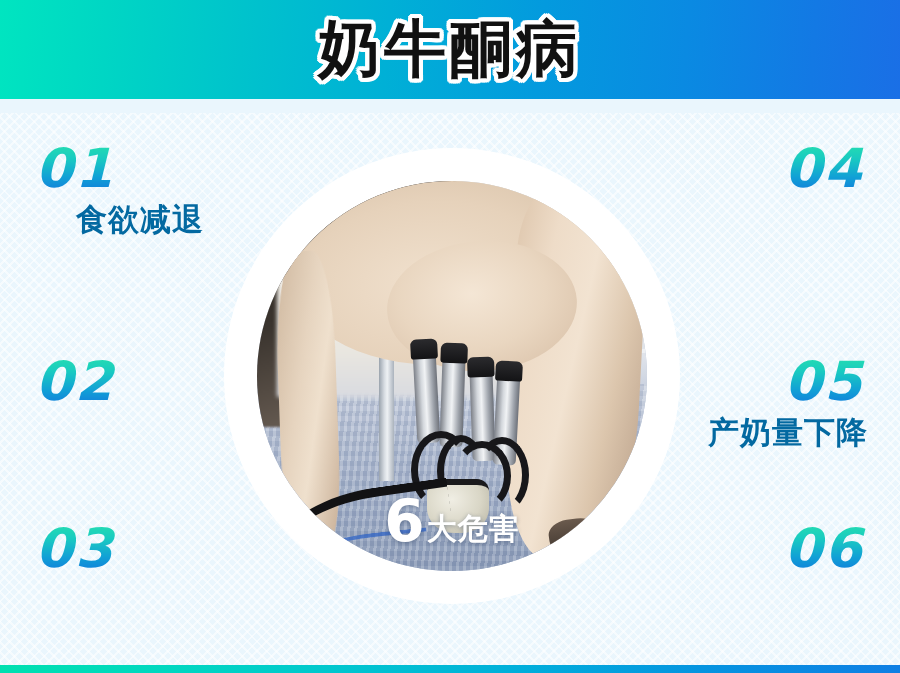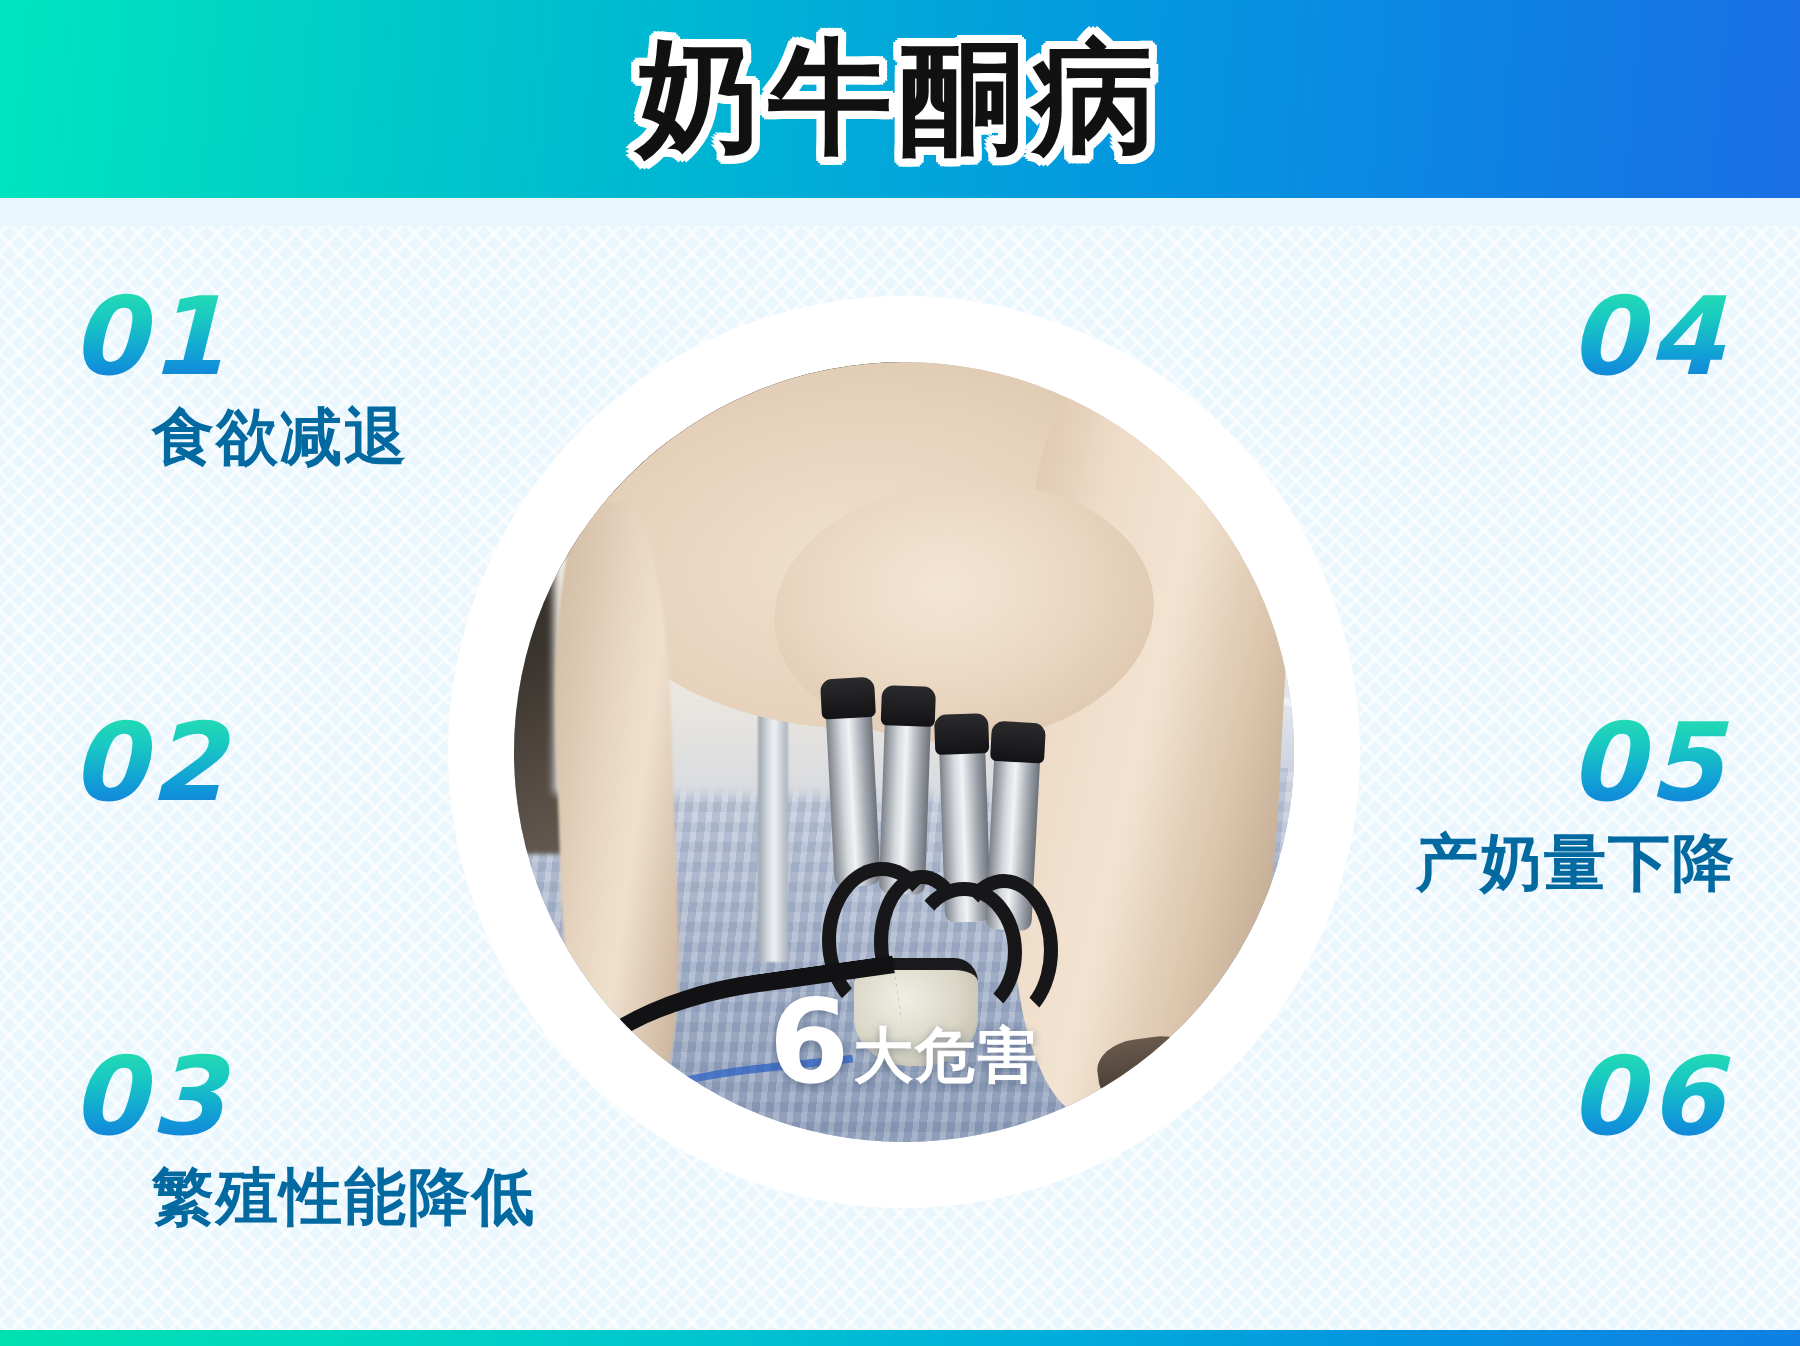--- a/index.html
+++ b/index.html
@@ -318,21 +318,20 @@
     <div class="item-num">01</div>
     <div class="item-label">食欲减退</div>
   </div>
 
   <div class="item item-left row2">
     <div class="item-num">02</div>
   </div>
 
   <div class="item item-left row3">
     <div class="item-num">03</div>
-    <div class="item-label">繁殖性能降低</div>
   </div>
 
   <div class="item item-right row1">
     <div class="item-num">04</div>
   </div>
 
   <div class="item item-right row2">
     <div class="item-num">05</div>
     <div class="item-label">产奶量下降</div>
   </div>

